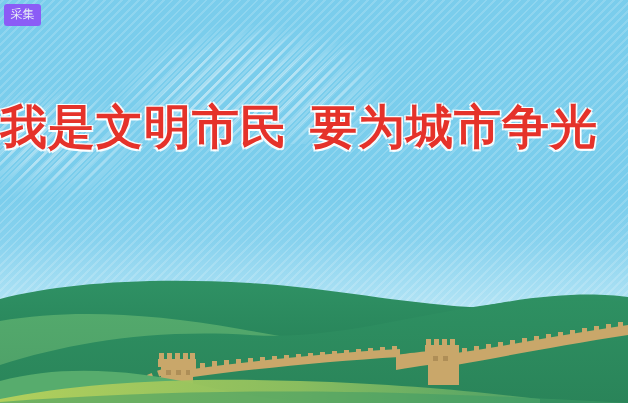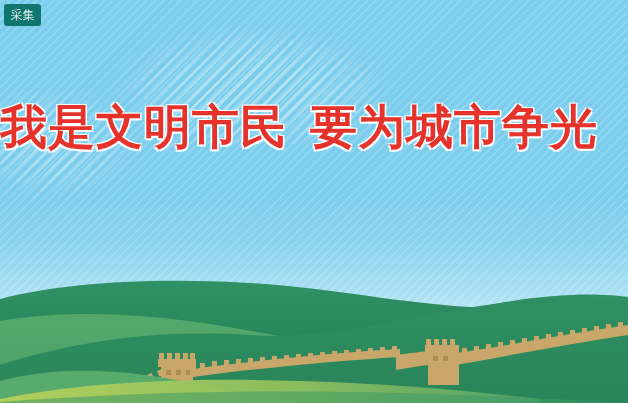--- a/index.html
+++ b/index.html
@@ -121,23 +121,23 @@
   }
 
   
   .capture-btn {
     position: absolute;
     left: 4px;
     top: 4px;
     width: 37px;
     height: 22px;
     border-radius: 3px;
-    background: #0f766e;
+    background: #8b5cf6;
     color: #E9F1F5;
-    font-family: Liberation Serif, serif;
+    font-family: Liberation Mono, monospace;
     font-size: 12px;
     line-height: 22px;
     text-align: center;
     letter-spacing: 0px;
     z-index: 20;
     cursor: pointer;
     user-select: none;
   }
 </style>
 </head>

